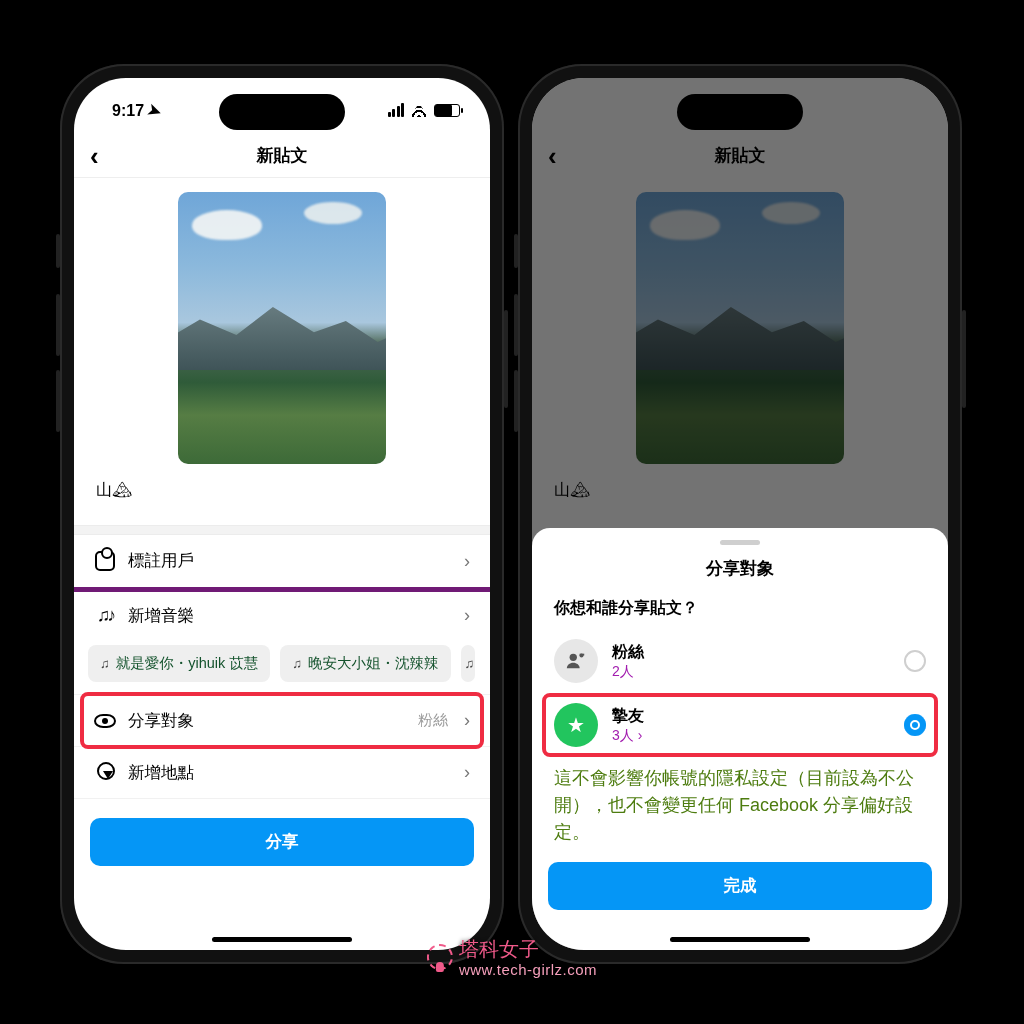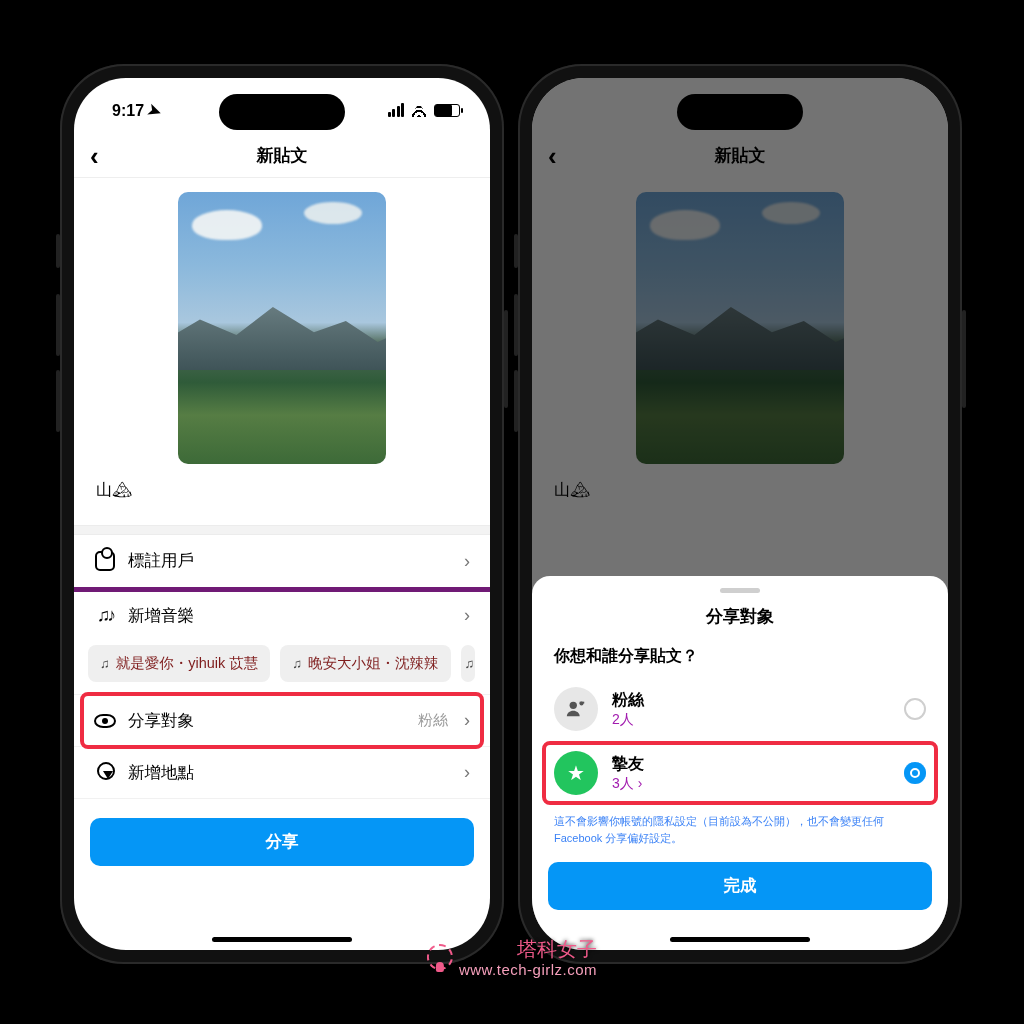--- a/index.html
+++ b/index.html
@@ -82,21 +82,21 @@
   .row {
     display:flex; align-items:center; gap:12px; padding:0 20px; height:52px;
     font-size:16.5px;
   }
   .row + .row { }
   .row .spacer{flex:1}
   .row .chev{color:#777; font-size:18px}
   .row .val{color:#999; font-size:15px; margin-right:4px}
   .icon { width:22px; display:flex; justify-content:center; font-size:18px }
   .chips { display:flex; gap:10px; padding:6px 14px 12px; overflow:hidden }
-  .chip { background:#efefef; border-radius:8px; padding:9px 12px; font-size:14.5px; color:#7f1d1d; white-space:nowrap; display:flex; align-items:center; gap:6px}
+  .chip { background:#efefef; border-radius:8px; padding:9px 12px; font-size:14.5px; color:#14532d; white-space:nowrap; display:flex; align-items:center; gap:6px}
   .chip::before{content:"♫"; font-size:13px; color:#444}
   .hl { position:relative }
   .hl::after{ content:""; position:absolute; left:6px; right:6px; top:-3px; bottom:-3px;
     border:4px solid #ef2c42; border-radius:8px; pointer-events:none;}
   .primary {
     margin:10px 16px 0; height:48px; border-radius:10px; background:#0596f6;
     color:#fff; display:flex; align-items:center; justify-content:center;
     font-size:16.5px; font-weight:600;
   }
   .homebar{ position:absolute; bottom:8px; left:50%; transform:translateX(-50%);
@@ -123,39 +123,38 @@
   .opt{ display:flex; align-items:center; gap:14px; padding:10px 22px; position:relative;}
   .opt .ava{width:44px;height:44px;border-radius:50%;display:flex;align-items:center;justify-content:center;font-size:20px;color:#fff}
   .opt .txt{display:flex;flex-direction:column}
   .opt .t1{font-size:16px;font-weight:600}
   .opt .t2{font-size:14px;color:#a21caf}
   .opt .radio{margin-left:auto;width:22px;height:22px;border-radius:50%}
   .radio.off{border:2px solid #cfcfcf}
   .radio.on{background:#0596f6;box-shadow:inset 0 0 0 6px #0596f6, inset 0 0 0 8px #fff}
   .ava.gray{background:#e7e7e7;color:#555}
   .ava.green{background:#22c55e}
-  .sheet .note{ font-size:11px; color:#3b82f6; padding:8px 22px 2px; line-height:1.5}
+  .sheet .note{ font-size:18px; color:#4d7c0f; padding:8px 22px 2px; line-height:1.5}
   .sheet .primary{ margin:14px 16px 40px }
   .sheet .hl::after{ left:10px; right:10px; top:0; bottom:0;}
   .dim .status, .dim .nav{ position:relative; z-index:1; }
   .dim .status *, .dim .status { color:#fff }
   .dim .sig i{background:#fff}.dim .batt{border-color:#fff}.dim .batt::after{background:#fff}.dim .batt i{background:#fff}
   .dim .wifi::before{background:
     radial-gradient(circle at 50% 100%, #fff 2px, transparent 2px),
     radial-gradient(circle at 50% 100%, transparent 5px, #fff 5px, #fff 7px, transparent 7px),
     radial-gradient(circle at 50% 100%, transparent 9px, #fff 9px, #fff 11px, transparent 11px);
     clip-path: polygon(0 100%, 50% 0, 100% 100%);}
   .dim .homebar{background:#000; z-index:20}
 
   .watermark{
     position:absolute; left:50%; bottom:46px; transform:translateX(-50%);
     display:flex; align-items:center; gap:6px; z-index:60;
     font-size:20px; color:#f05a8a; font-weight:500;
     text-shadow:0 0 4px #000;
-    text-align:right;
   }
   .watermark .sub{font-size:15px; color:#f59fbb; letter-spacing:.5px; display:block; margin-top:-2px}
   .watermark .bulb{width:26px;height:26px;border:2px dashed #f05a8a;border-radius:50%;position:relative}
   .watermark .bulb::after{content:"";position:absolute;width:8px;height:10px;background:#f05a8a;border-radius:4px 4px 2px 2px;bottom:-4px;left:7px}
 </style>
 </head>
 <body>
 
 <div class="stage">
 

